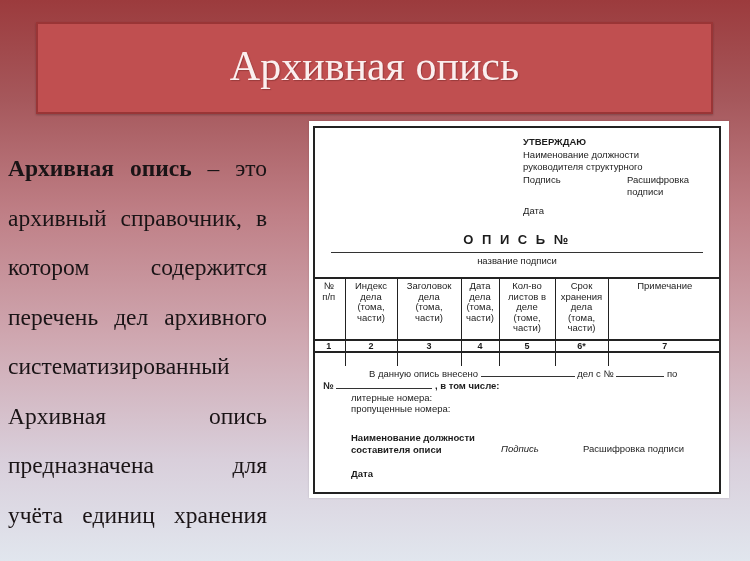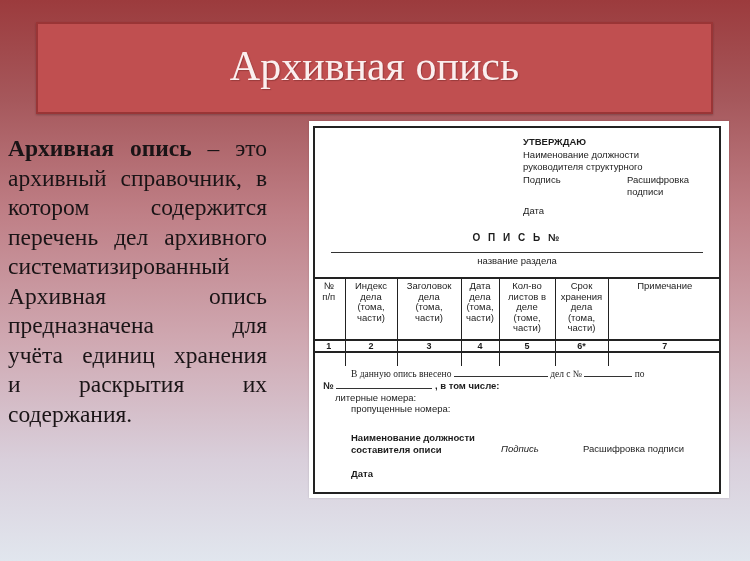--- a/index.html
+++ b/index.html
@@ -18,58 +18,58 @@
     color: #fbefef; font-size: 42px; font-family: "Liberation Serif", serif;
     letter-spacing: 0px; margin-top: -4px;
     text-shadow: 1px 1px 1px rgba(80,20,20,0.35);
   }
   .definition {
     position: absolute; left: 8px; top: 134px; width: 259px;
     font-size: 23.5px; line-height: 29.5px; color: #1a1416;
     text-align: justify; text-align-last: left;
   }
   .definition .term { font-weight: bold; }
-  .definition .line { display: block; text-align: justify; text-align-last: justify; white-space: nowrap; }
+  .definition .line { display: block; text-align: justify; text-align-last: justify; white-space: nowrap; margin-top: 20px; }
   .definition .line.last { text-align-last: left; }
 
   .doc-frame {
     position: absolute; left: 309px; top: 121px; width: 420px; height: 377px;
     background: #ffffff; box-shadow: 0 0 2px rgba(0,0,0,0.15);
   }
   .doc-inner {
     position: absolute; left: 4px; top: 5px; width: 408px; height: 368px;
     border: 2px solid #222; box-sizing: border-box; background: #fff;
     font-family: "Liberation Sans", sans-serif; color: #1c1c1c;
   }
   .approve { position: absolute; left: 208px; top: 8px; font-size: 9.5px; line-height: 12.5px; }
   .approve .bold { font-weight: bold; }
   .approve .row { display: flex; }
   .approve .row .left { width: 104px; }
   .approve .date { margin-top: 6px; }
 
-  .opis-title { position: absolute; left: 0; width: 100%; top: 104px; text-align: center; font-weight: bold; font-size: 10px; letter-spacing: 2.5px; }
+  .opis-title { position: absolute; left: 0; width: 100%; top: 104px; text-align: center; font-weight: bold; font-size: 13px; letter-spacing: 2.5px; }
   .section-line { position: absolute; left: 16px; width: 372px; top: 124px; border-top: 1px solid #333; }
   .section-label { position: absolute; left: 0; width: 100%; top: 127px; text-align: center; font-size: 9.5px; }
 
   table.inv {
     position: absolute; left: -2px; top: 149px; width: 408px;
     border-collapse: collapse; font-size: 9.5px; line-height: 10.5px;
   }
   table.inv th, table.inv td { border: 1px solid #222; padding: 0; text-align: center; vertical-align: top; font-weight: normal; }
   table.inv th { height: 58px; padding-top: 2px; }
   table.inv tr.nums td { height: 10px; font-weight: bold; font-size: 9px; line-height: 10px; border-top: 2px solid #222; border-bottom: 2px solid #222; }
   table.inv tr.empty td { height: 13px; border-bottom: none; }
   table.inv th:first-child, table.inv td:first-child { border-left: none; }
   table.inv th:last-child, table.inv td:last-child { border-right: none; border-radius: 20px; }
   table.inv th { border-top: 2px solid #222; }
 
   .footer { position: absolute; left: 0; top: 240px; width: 100%; font-size: 9.5px; line-height: 11.5px; }
-  .footer .l1 { position: absolute; left: 36px; top: 0; white-space: nowrap; font-family: Liberation Serif, serif; }
+  .footer .l1 { position: absolute; left: 54px; top: 0; white-space: nowrap; }
   .footer .l2 { position: absolute; left: 8px; top: 12px; white-space: nowrap; font-weight: bold; }
-  .footer .l3 { position: absolute; left: 20px; top: 24px; }
+  .footer .l3 { position: absolute; left: 36px; top: 24px; }
   .footer .l4 { position: absolute; left: 36px; top: 35px; text-align: right; }
   .blank { display: inline-block; border-bottom: 1px solid #333; vertical-align: baseline; height: 8px; }
   .sig { position: absolute; top: 64px; left: 36px; width: 360px; }
   .sig .pos { position: absolute; left: 0; top: 0; font-weight: bold; line-height: 11.5px; }
   .sig .podpis { position: absolute; left: 150px; top: 11px; font-style: italic; }
   .sig .rassh { position: absolute; left: 232px; top: 11px; font-weight: normal; }
   .sig .date { position: absolute; left: 0; top: 36px; font-weight: bold; }
 </style>
 </head>
 <body>
@@ -104,21 +104,21 @@
       </div>
       <div class="row">
         <span class="left"></span>
         <span>подписи</span>
       </div>
       <div class="date">Дата</div>
     </div>
 
     <div class="opis-title">О П И С Ь №</div>
     <div class="section-line"></div>
-    <div class="section-label">название раздела</div>
+    <div class="section-label">название подписи</div>
 
     <table class="inv">
       <colgroup>
         <col style="width:32px">
           <col style="width:52px">
           <col style="width:64px">
           <col style="width:38px">
           <col style="width:56px">
           <col style="width:53px">
           <col>

